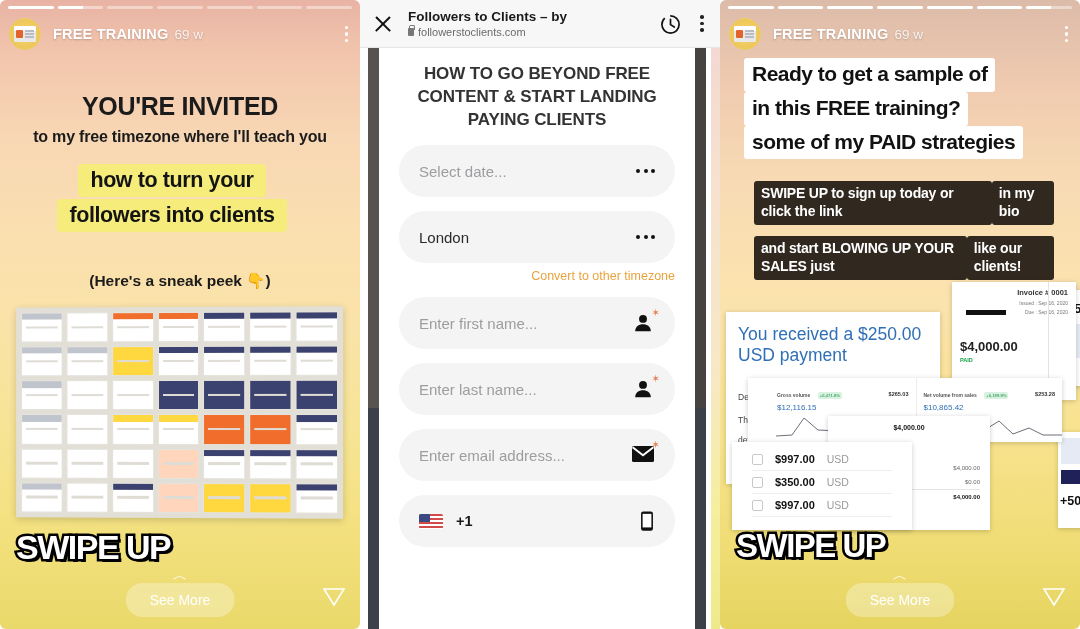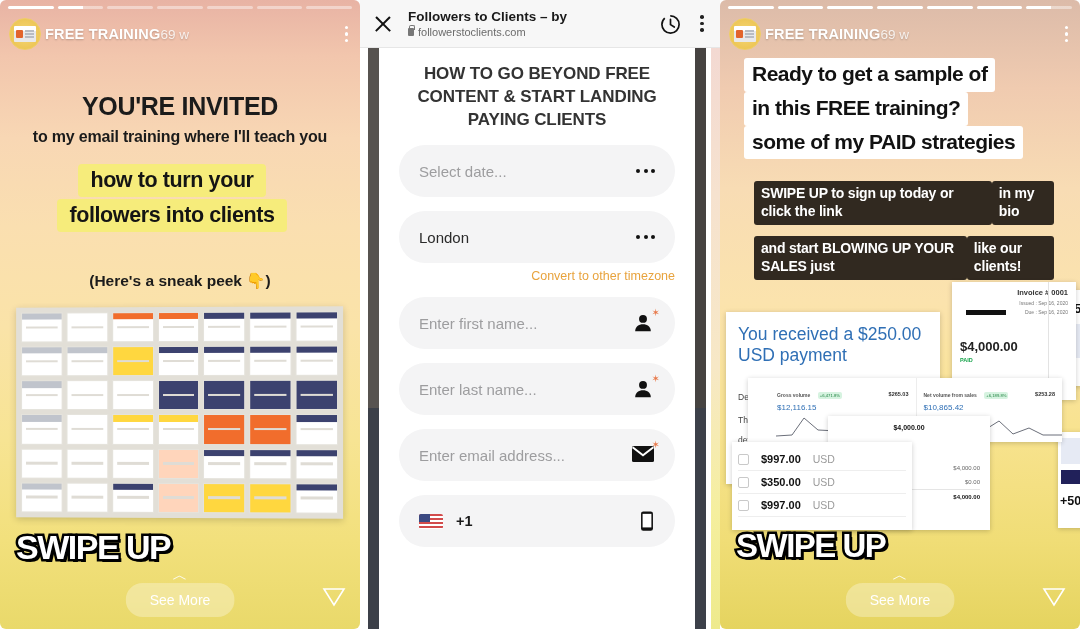--- a/index.html
+++ b/index.html
@@ -57,25 +57,25 @@
   .avatar-inner::before {
     content: ""; position: absolute; left: 2px; top: 4px;
     width: 7px; height: 8px; background: #e2642c; border-radius: 1px;
   }
   .avatar-inner::after {
     content: ""; position: absolute; left: 11px; top: 4px;
     width: 9px; height: 1.5px; background: #b9bcc2;
     box-shadow: 0 3px 0 #b9bcc2, 0 6px 0 #b9bcc2;
   }
   .story-user {
-    margin-left: 4px; color: #fff; font-size: 14.5px; font-weight: bold;
+    margin-left: 12px; color: #fff; font-size: 14.5px; font-weight: bold;
     letter-spacing: .2px; text-shadow: 0 1px 2px rgba(0,0,0,.22);
   }
   .story-age {
-    margin-left: 0; color: rgba(255,255,255,.82); font-size: 13.5px;
+    margin-left: 6px; color: rgba(255,255,255,.82); font-size: 13.5px;
     text-shadow: 0 1px 2px rgba(0,0,0,.2);
   }
   .story-menu { margin-left: auto; display: flex; flex-direction: column; gap: 3px; padding: 3px; }
   .story-menu i { width: 3.5px; height: 3.5px; border-radius: 50%; background: #fff; display: block; }
 
   
   .p1-title {
     position: absolute; top: 92px; left: 0; right: 0; text-align: center;
     font-size: 25px; font-weight: bold; color: #1b1b1b; letter-spacing: -.3px;
   }
@@ -190,21 +190,21 @@
 
   .c-stats { left: 28px; top: 96px; width: 314px; height: 64px; display: flex; padding-left: 22px; }
   .stat { flex: 1; padding: 5px 7px; position: relative; }
   .stat + .stat { border-left: 1px solid #ededed; }
   .stat .s-lbl { font-size: 5px; color: #555; font-weight: bold; }
   .stat .s-pct { font-size: 4.2px; color: #1a7f3c; background: #d6f3e0; padding: 1px 2px; border-radius: 2px; margin-left: 3px; }
   .stat .s-val { font-size: 8px; color: #2f6fb5; margin-top: 2px; }
   .stat .s-r { position: absolute; right: 7px; top: 13px; font-size: 5.5px; color: #333; font-weight: bold; }
   .spark { position: absolute; left: 6px; right: 6px; bottom: 4px; height: 26px; }
 
-  .c-list { left: 12px; top: 160px; width: 180px; height: 88px; padding: 6px 6px; }
+  .c-list { left: 12px; top: 160px; width: 180px; height: 88px; padding: 6px 20px; }
   .li { display: flex; align-items: center; height: 23px; border-bottom: 1px solid #eee; }
   .li .box { width: 11px; height: 11px; border: 1px solid #c9c9c9; border-radius: 2px; }
   .li .amt { font-size: 11px; font-weight: bold; color: #111; margin-left: 12px; }
   .li .cur { font-size: 10.5px; color: #9a9a9a; margin-left: 12px; }
 
   .c-tot { left: 108px; top: 134px; width: 162px; height: 114px; padding: 8px 10px; }
   .c-tot .big { font-size: 7px; font-weight: bold; color: #111; text-align: center; margin-bottom: 30px; }
   .trow { display: flex; justify-content: space-between; font-size: 6px; color: #666; padding: 4px 0; }
   .trow.last { border-top: 1px solid #e5e5e5; color: #111; font-weight: bold; }
 
@@ -279,21 +279,21 @@
       <div class="story-user">FREE TRAINING</div>
       <div class="story-age">69 w</div>
       <div class="story-menu">
         <i></i>
           <i></i>
           <i></i>
       </div>
     </div>
 
     <div class="p1-title">YOU'RE INVITED</div>
-    <div class="p1-sub">to my email training where I'll teach you</div>
+    <div class="p1-sub">to my free timezone where I'll teach you</div>
     <div class="hl-wrap">
       <span class="hl">how to turn your</span>
       <span class="hl">followers into clients</span>
     </div>
     <div class="p1-peek">(Here's a sneak peek 👇)</div>
 
     <div class="slidegrid">
       <div class="thumb t-gry"></div>
         <div class="thumb"></div>
         <div class="thumb t-org"></div>

